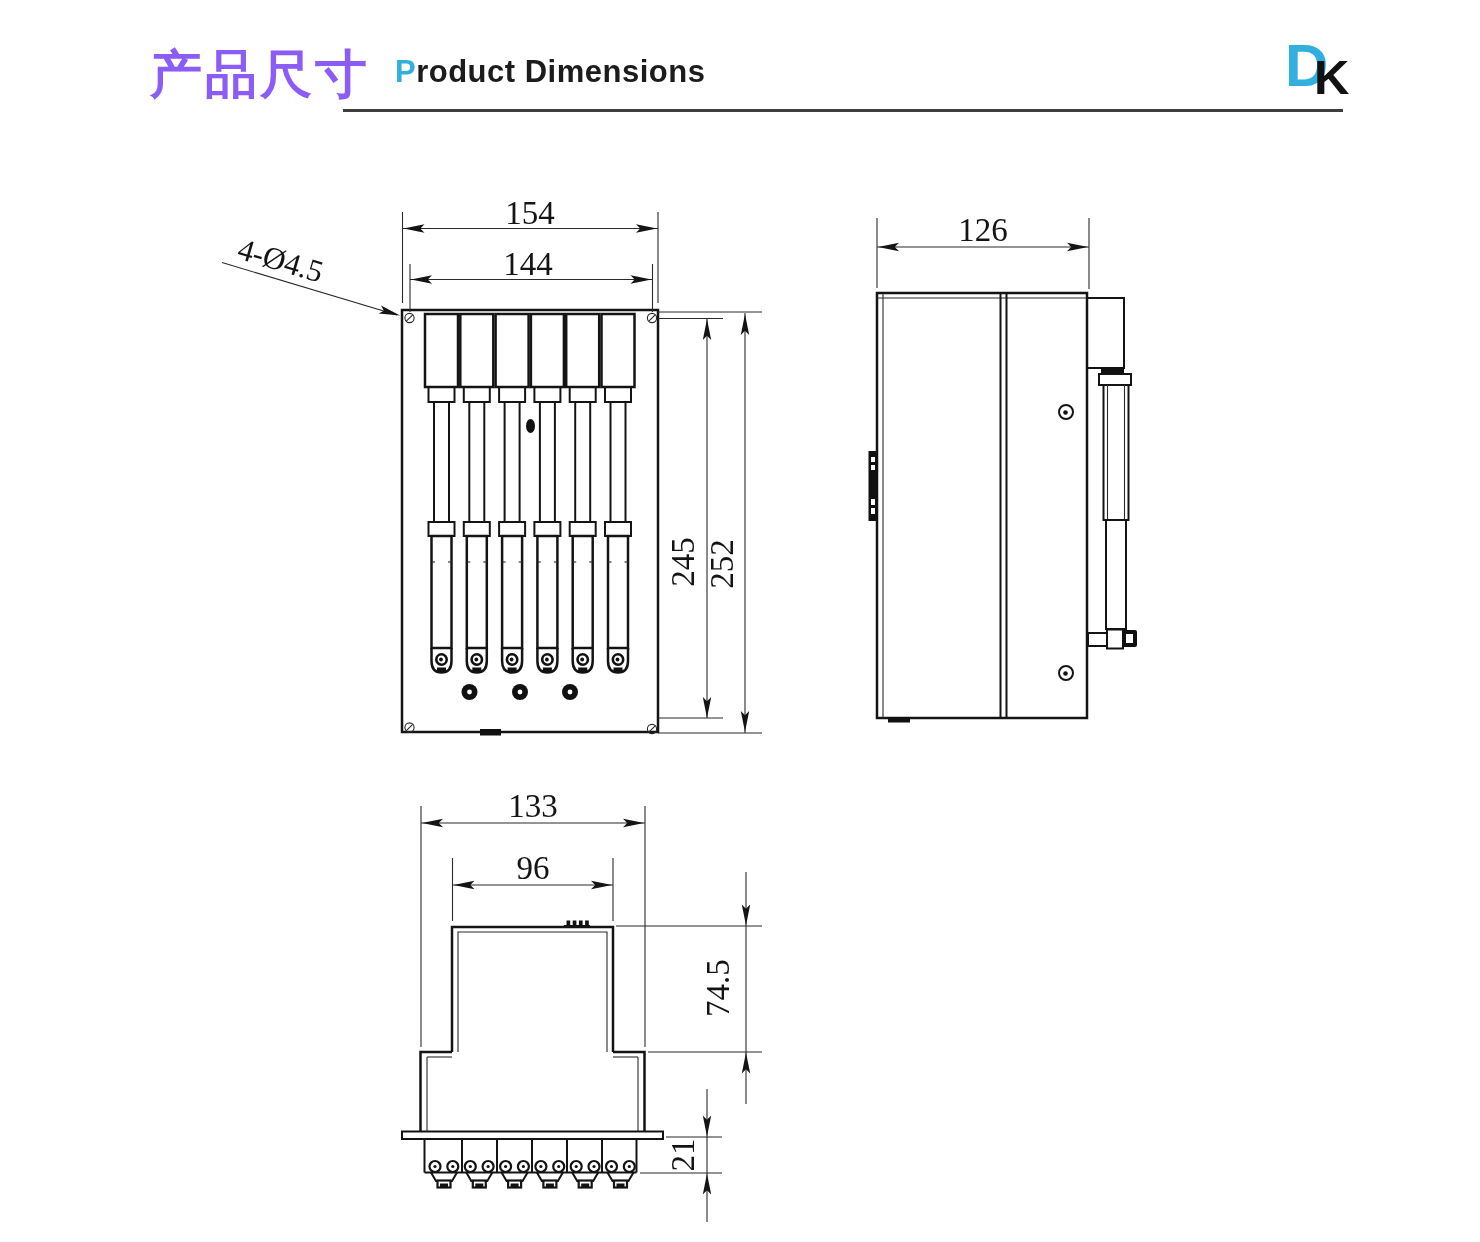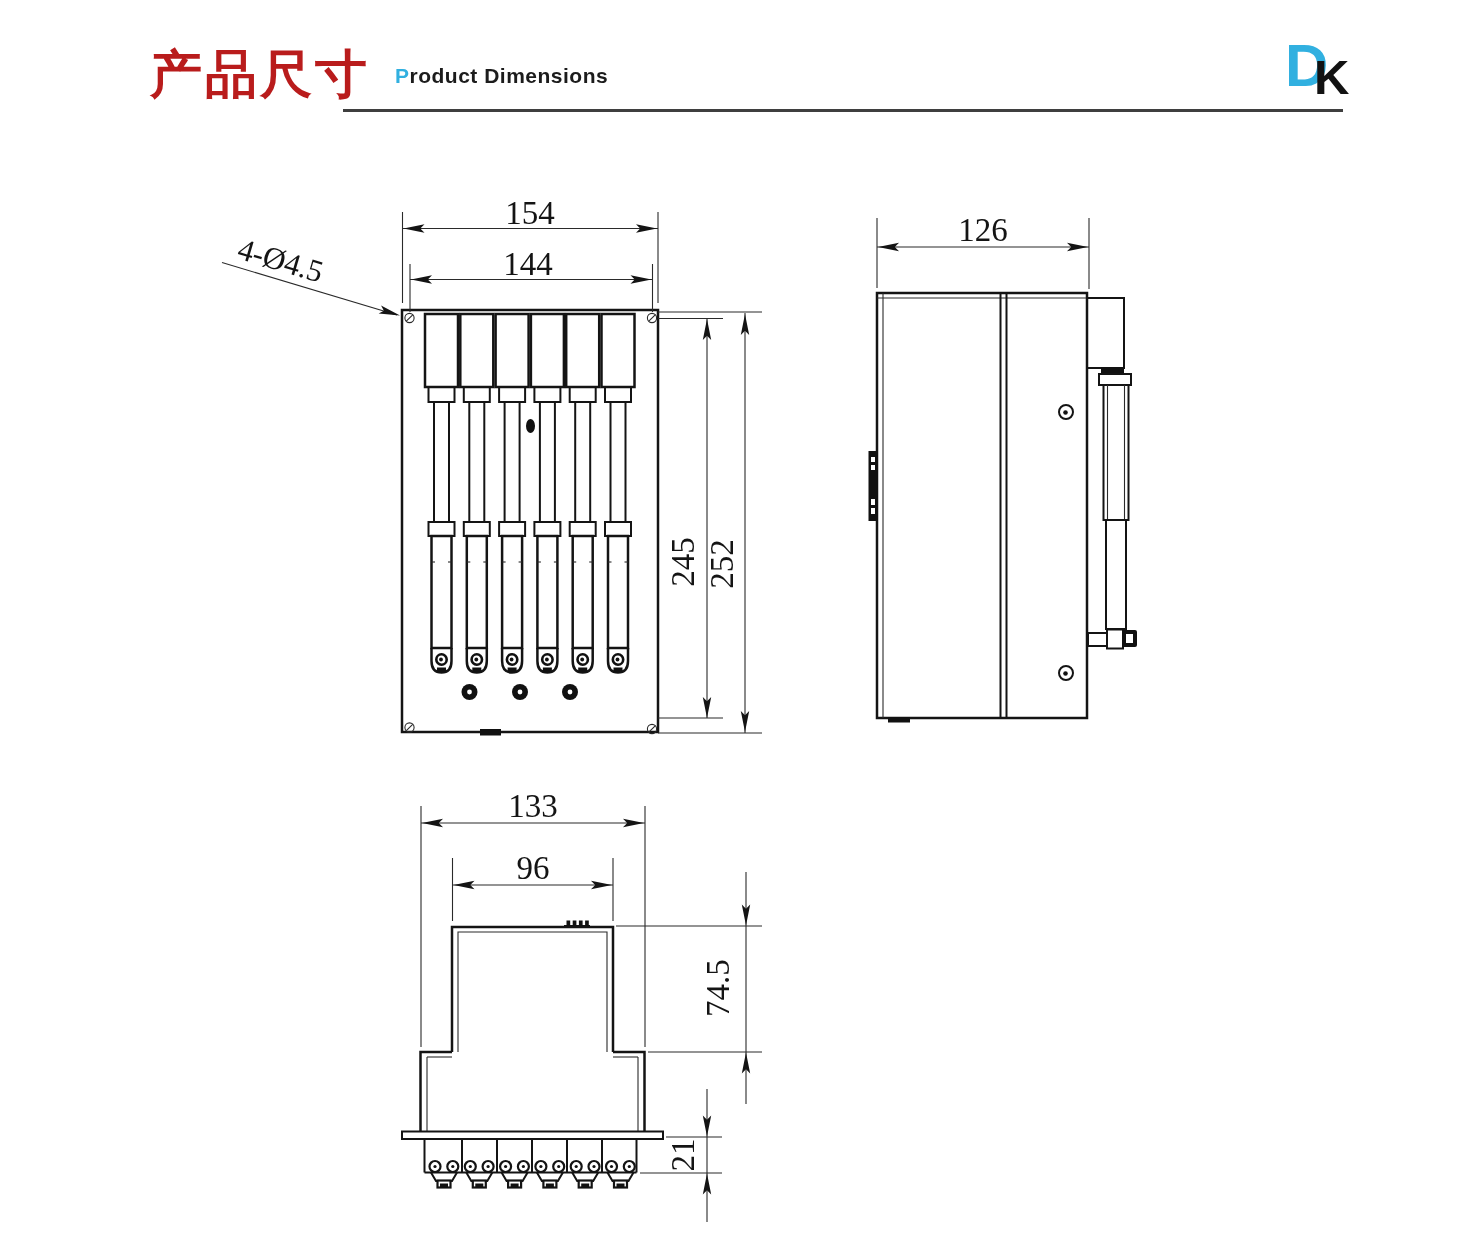--- a/index.html
+++ b/index.html
@@ -1,21 +1,21 @@
 <!DOCTYPE html>
 <html><head>
 <meta charset="utf-8">
 <style>
   html,body{margin:0;padding:0;background:#ffffff;}
   body{width:1480px;height:1242px;position:relative;overflow:hidden;
        font-family:"Liberation Sans", sans-serif;}
   
   .hdr-zh{position:absolute;left:150px;top:48px;font-size:52px;font-weight:700;
-          color:#b91c1c;letter-spacing:3px;line-height:1;}
-  .hdr-en{position:absolute;left:395px;top:65px;font-size:21px;font-weight:700;
+          color:#8b5cf6;letter-spacing:3px;line-height:1;}
+  .hdr-en{position:absolute;left:395px;top:56px;font-size:31px;font-weight:700;
           color:#1c1c1c;letter-spacing:0.5px;line-height:1;}
   .hdr-en .initial{color:#31b0e0;}
   .hdr-rule{position:absolute;left:343px;top:109px;width:1000px;height:3px;
             background:#3f3f3f;}
   .logo{position:absolute;left:1285px;top:36px;width:70px;height:72px;}
   .logo .ld{position:absolute;left:0;top:0;font-size:60px;font-weight:700;
             color:#31b0e0;line-height:1;}
   .logo .lk{position:absolute;left:29px;top:17px;font-size:49px;font-weight:700;
             color:#121212;line-height:1;}
   

